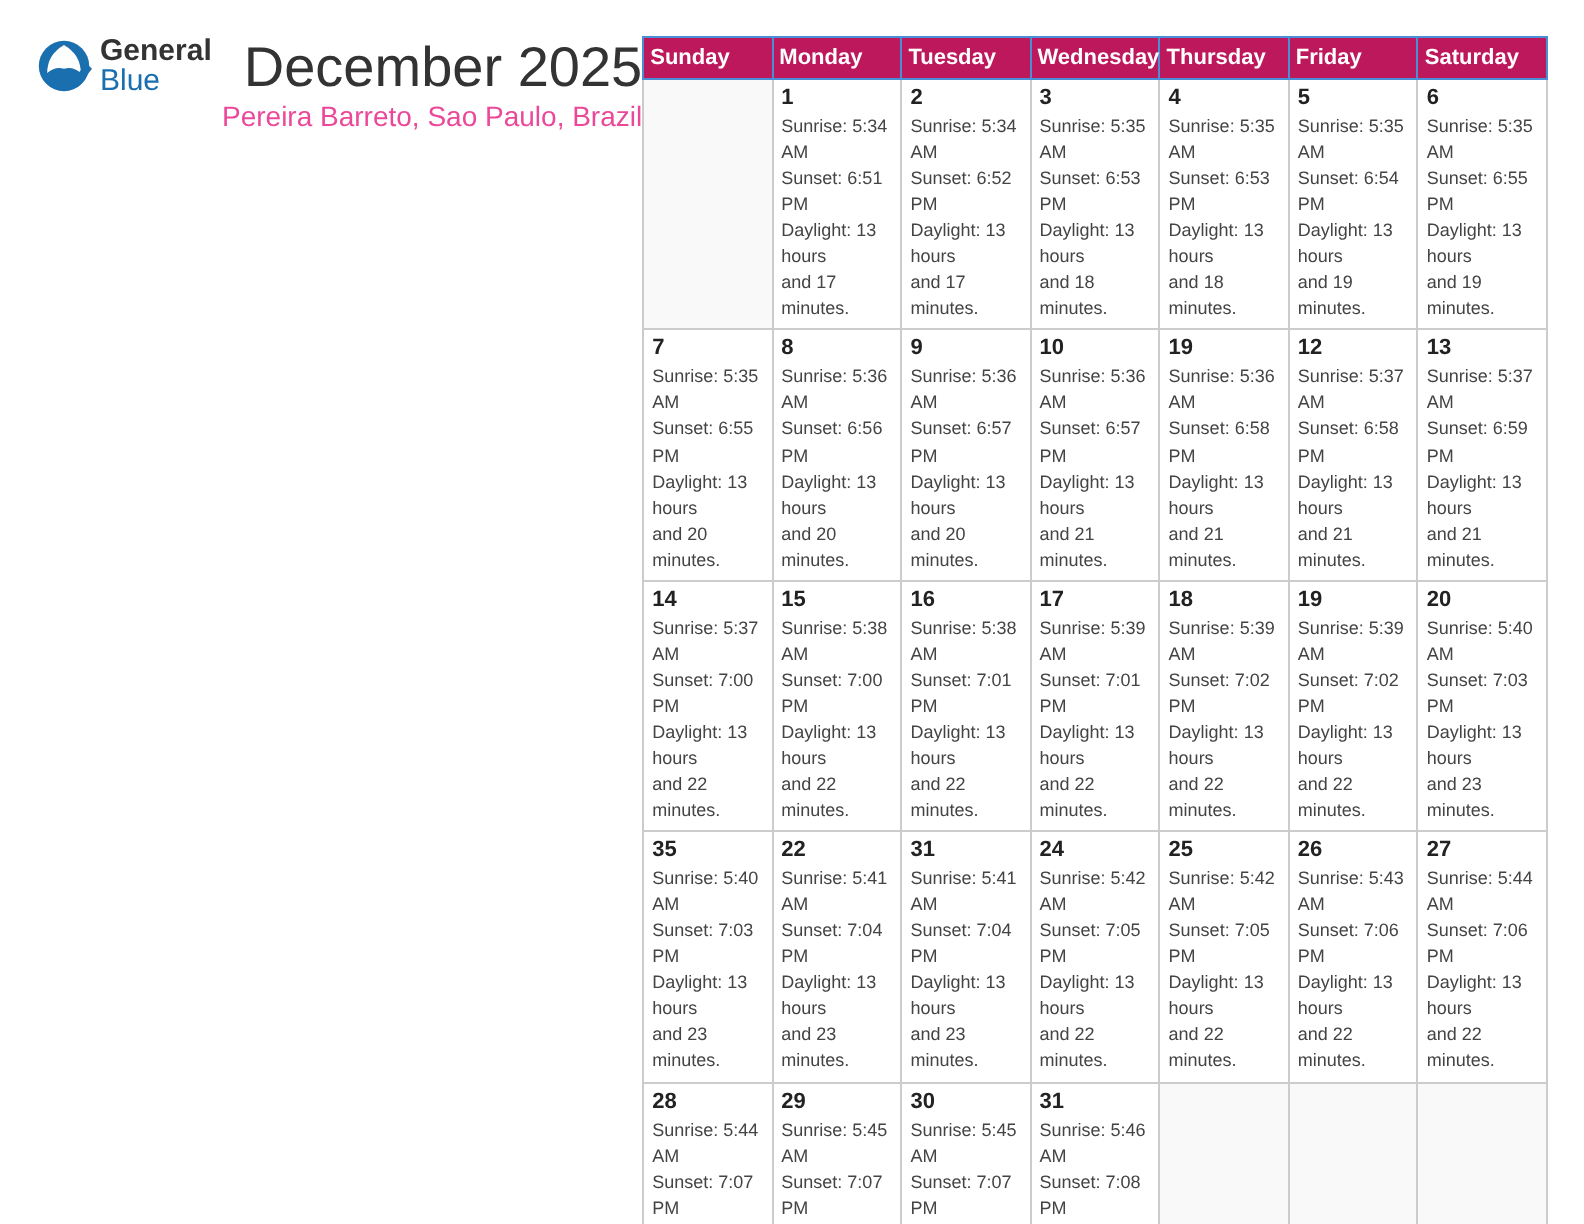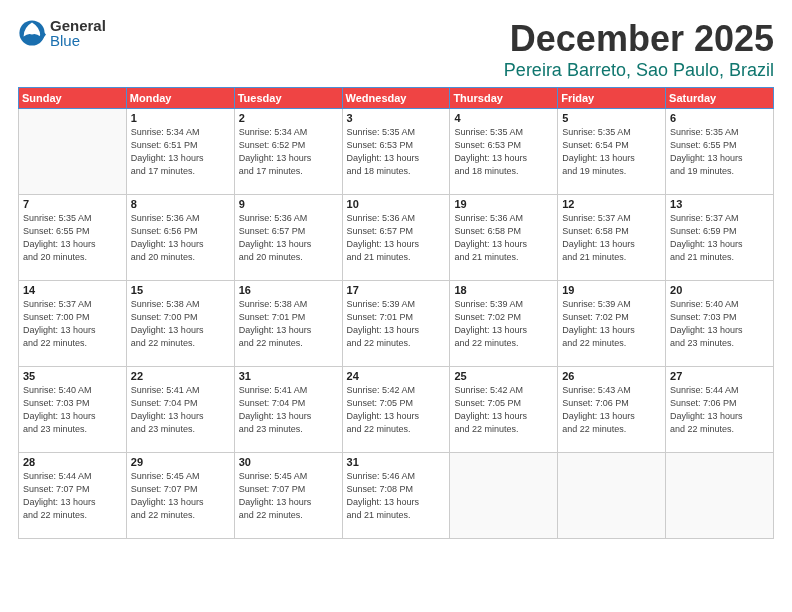--- a/index.html
+++ b/index.html
@@ -8,21 +8,21 @@
       background: #fff;
       width: 792px;
       height: 612px;
       overflow: hidden;
     }
     .page {
       width: 792px;
       height: 504px;
       padding: 18px 18px 10px 18px;
       display: flex;
-      flex-direction: column;
+      flex-direction: row;
     }
     .header {
       display: flex;
       justify-content: space-between;
       align-items: flex-start;
       margin-bottom: 6px;
     }
     .logo {
       display: flex;
       align-items: center;
@@ -44,38 +44,38 @@
     }
     .logo-icon {
       width: 28px;
       height: 28px;
       margin-right: 4px;
     }
     .title-block {
       text-align: right;
     }
     .main-title {
-      font-size: 36px;
-      font-weight: bold;
+      font-size: 28px;
+      font-weight: normal;
       color: #333;
       margin-left: 16px;
     }
     .subtitle {
-      font-size: 18px;
-      color: #0f766e;
+      font-size: 14px;
+      color: #ec4899;
     }
     .calendar {
       flex: 1;
       border: 1px solid #ccc;
       border-collapse: collapse;
       width: 100%;
       table-layout: fixed;
     }
     .calendar th {
-      background: #ef4444;
+      background: #be185d;
       color: #fff;
       font-size: 11px;
       font-weight: bold;
       padding: 4px 3px;
       text-align: left;
       border: 1px solid #4a8fd5;
     }
     .calendar td {
       border: 1px solid #ccc;
       vertical-align: top;

